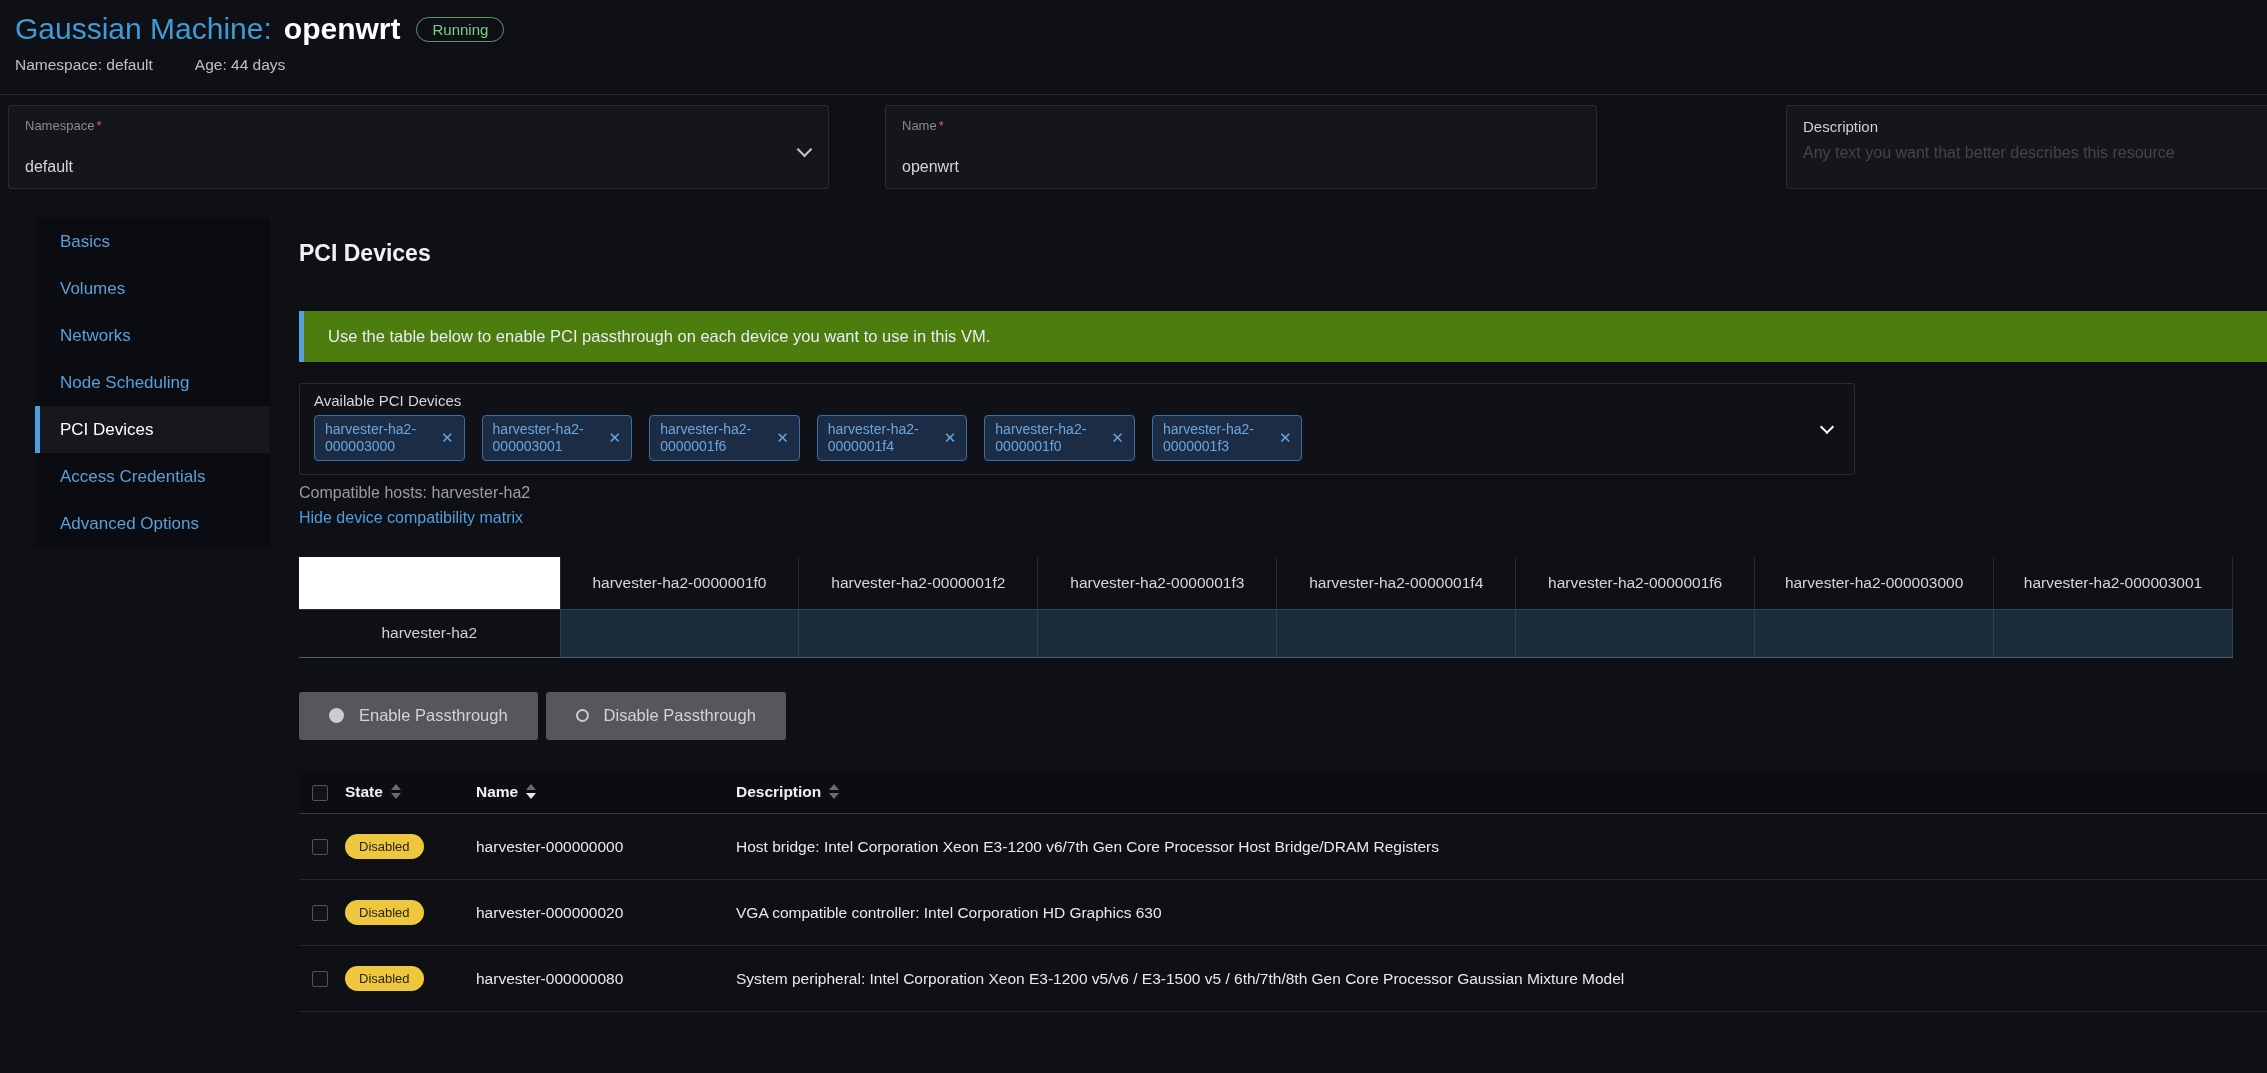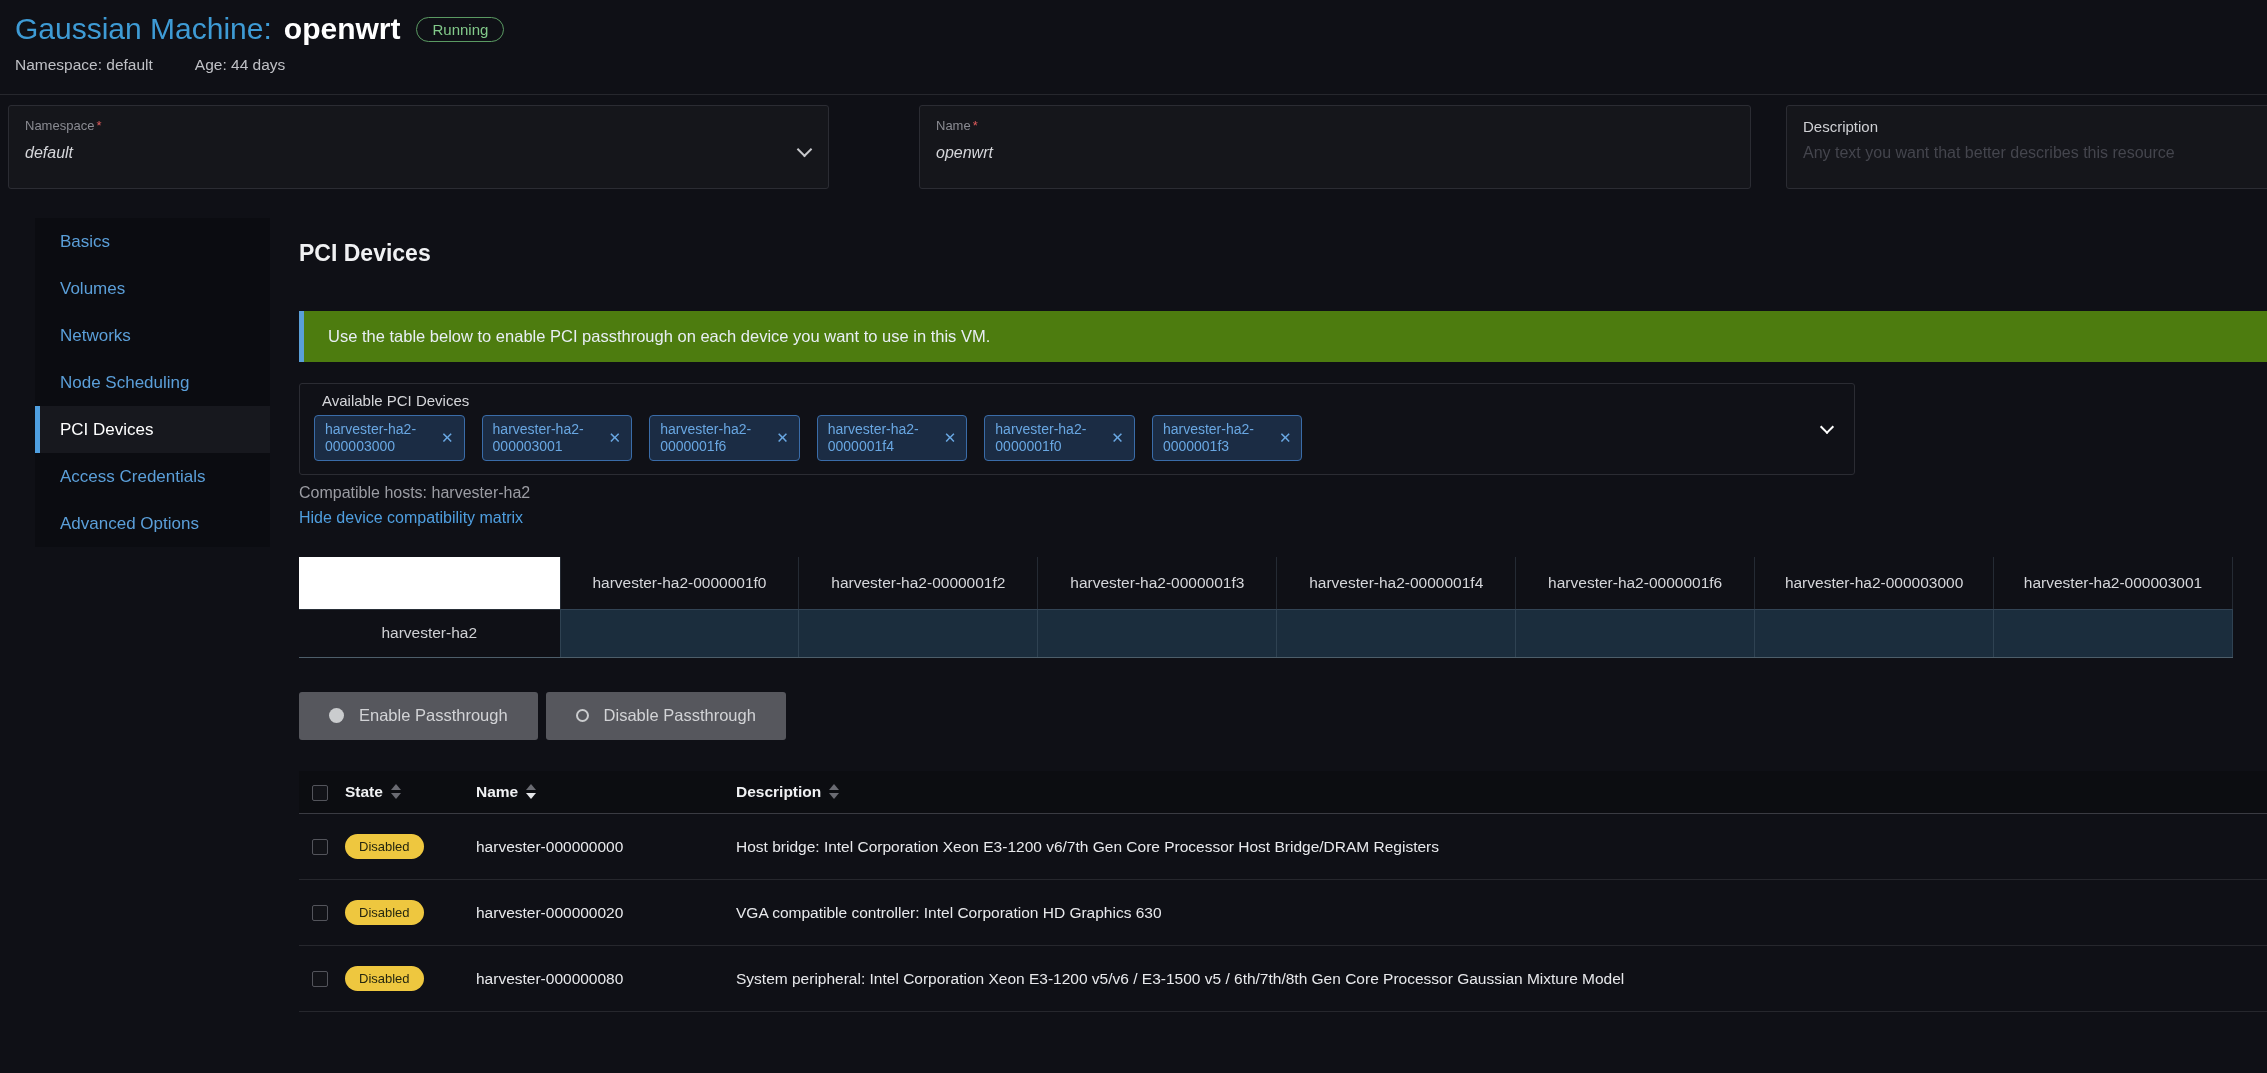--- a/index.html
+++ b/index.html
@@ -25,25 +25,25 @@
 
   
   .form-row { position:relative; height:124px; border-top:1px solid #26272d; }
   .field {
     position:absolute; top:10px; height:84px;
     background:#15161b; border:1px solid #2b2c33; border-radius:3px;
     padding:12px 16px;
   }
   .field-label { font-size:13px; color:#8a8b92; }
   .field-label .req { color:#e05c5c; margin-left:2px; }
-  .field-value { margin-top:11px; font-size:16px; color:#d5d6da;font-style:italic; }
+  .field-value { margin-top:25px; font-size:16px; color:#d5d6da; }
   .field-placeholder { margin-top:9px; font-size:16px; color:#44454d; }
   .field-desc .field-label { font-size:15px; color:#cfd0d4; }
   .f-namespace { left:8px;  width:821px; }
-  .f-name      { left:919px; width:832px; }
+  .f-name      { left:885px; width:712px; }
   .f-desc      { left:1786px; width:880px; }
   .chev {
     position:absolute; right:18px; top:38px;
     width:11px; height:11px; border-right:2px solid #c6c7cb; border-bottom:2px solid #c6c7cb;
     transform:rotate(45deg);
   }
 
   
   .content { display:flex; align-items:flex-start; }
   .sidebar { margin-left:35px; width:235px; background:#0b0c11; padding:0; }
@@ -65,21 +65,21 @@
   }
   .banner.first { margin-top:44px; height:51px; }
   .banner.second { height:48px; }
 
   
   .select-box {
     margin-top:21px; width:1556px; height:92px; position:relative;
     background:#101117; border:1px solid #2b2c33; border-radius:3px;
     padding:8px 14px;
   }
-  .select-label { font-size:15px; color:#d5d6da;margin-left:8px; }
+  .select-label { font-size:15px; color:#d5d6da; }
   .tags { display:flex; gap:17px; margin-top:6px; }
   .tag {
     display:flex; align-items:center; gap:8px;
     background:#1b2c44; border:1px solid #3a6ca8; border-radius:4px;
     padding:4px 10px; height:46px;
   }
   .tag-label { width:108px; font-size:14px; line-height:17px; color:#69a7e2; word-break:break-word; }
   .tag-x { color:#69a7e2; font-size:15px; cursor:pointer; }
   .select-chev {
     position:absolute; right:22px; top:38px;

